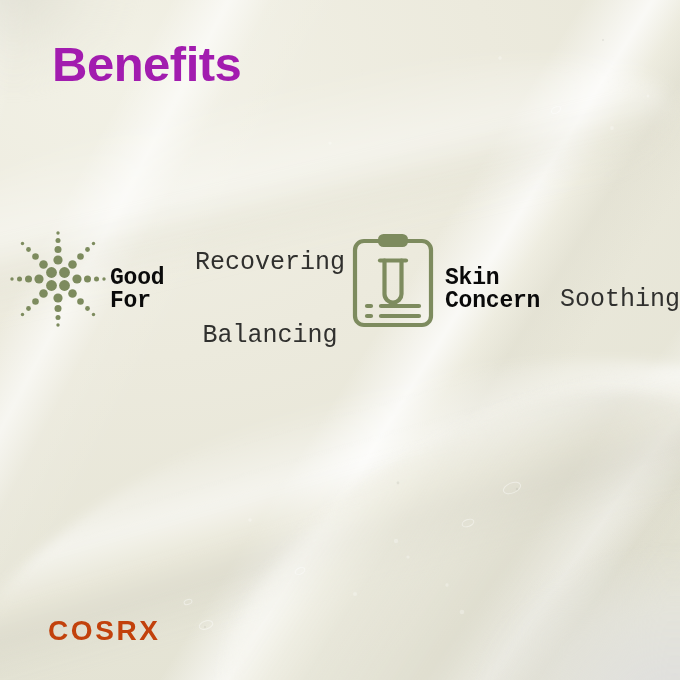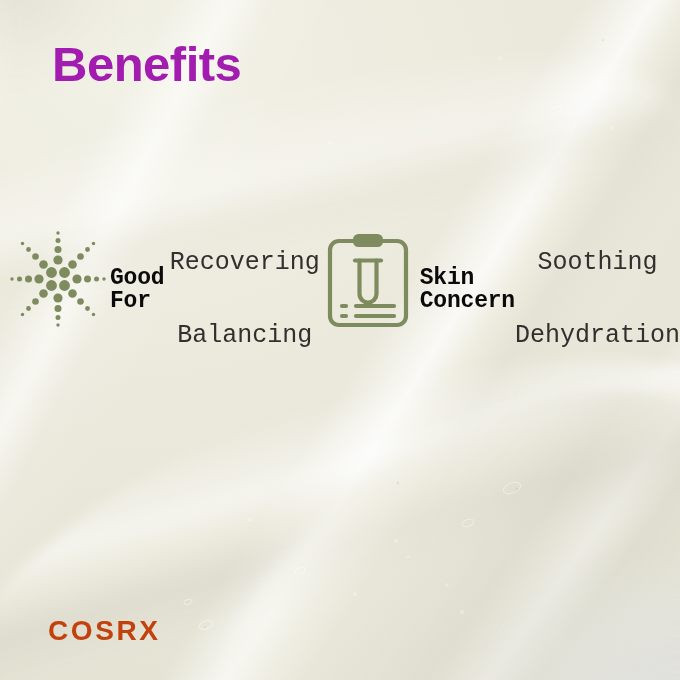--- a/index.html
+++ b/index.html
@@ -349,21 +349,20 @@
           </g>
 
           <rect x="37" y="7" width="30" height="13" rx="5.5" ry="5.5" fill="#7d8b5e"></rect>
         </svg>
       </div>
 
       <div class="col-heading">Skin Concern</div>
 
       <ul class="col-list">
         <li>Soothing</li>
-        <li>Dehydration</li>
       </ul>
     </div>
 
   </div>
 
   <div class="logo">COSRX</div>
 
 </div>
 
 </body></html>

